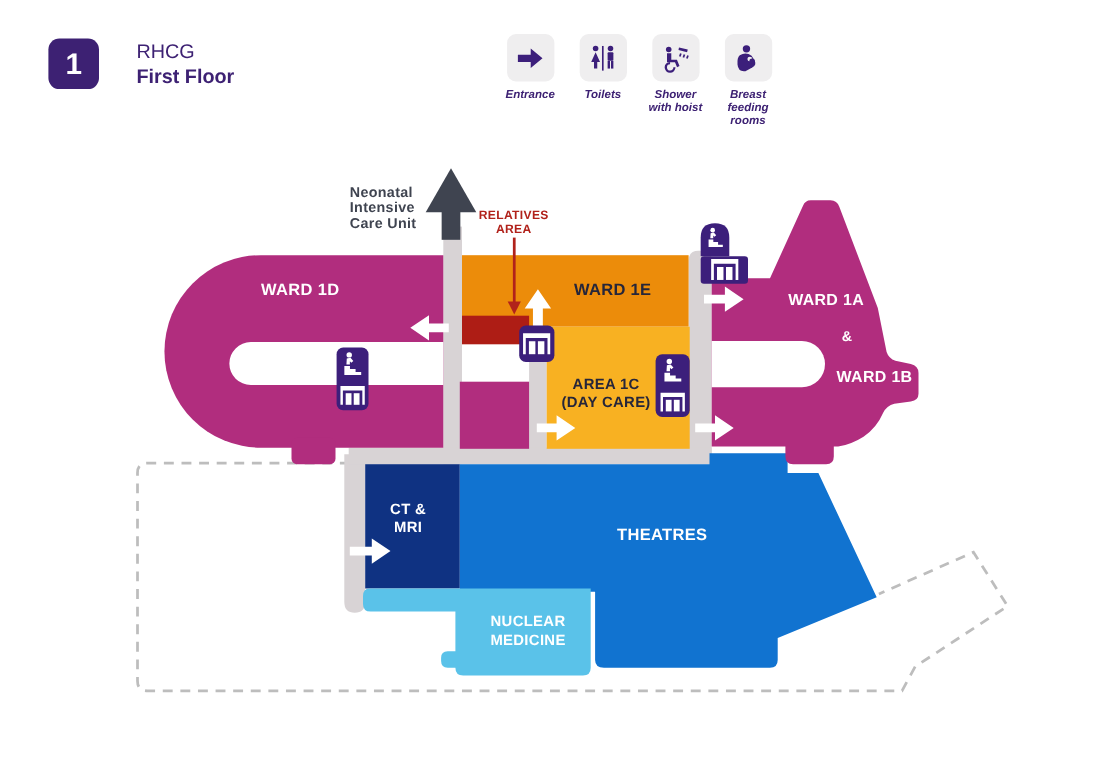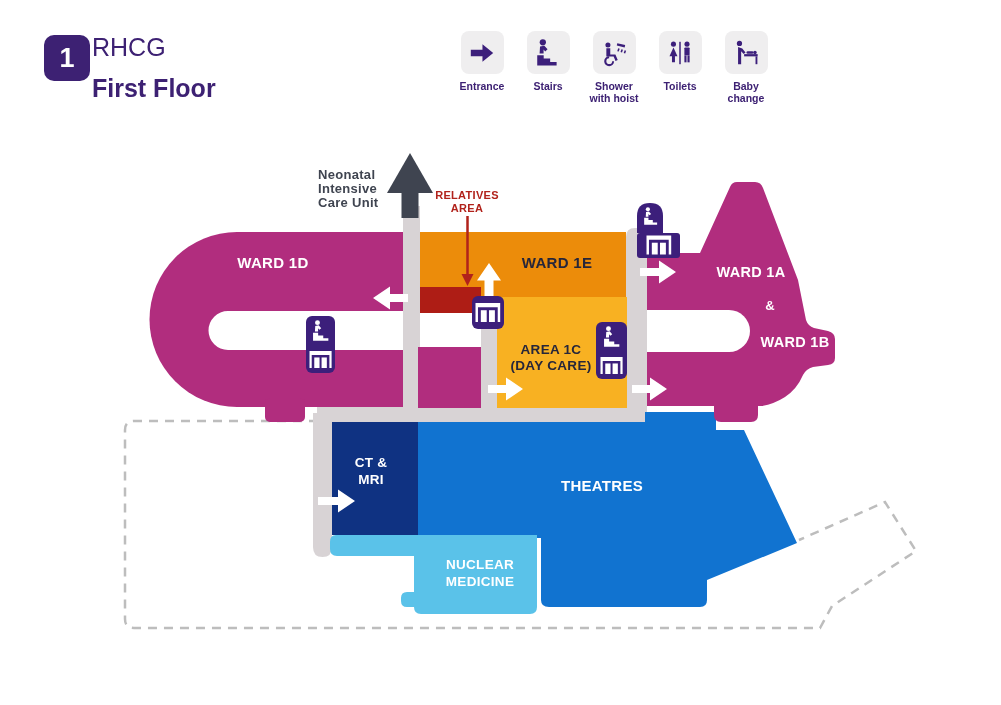--- a/index.html
+++ b/index.html
@@ -4,31 +4,31 @@
 <style>
   :root { color-scheme: light; }
   * { box-sizing: border-box; }
   body { margin:0; background:#fff; font-family:"Liberation Sans", sans-serif; }
   #stage { position:relative; width:1001px; height:705px; background:#fff; overflow:hidden; }
 
   
   .hdr-box { position:absolute; left:44px; top:35px; width:46px; height:46px;
     background:var(--brand-purple); border-radius:10px; display:flex; align-items:center; justify-content:center; }
   .hdr-box span { color:#fff; font-weight:bold; font-size:27px; }
-  .hdr-text { position:absolute; left:92px; top:36px; color:var(--brand-purple); font-size:25px; line-height:22px; }
-  .hdr-text .bold { font-weight:bold;margin-top:19px; }
+  .hdr-text { position:absolute; left:124px; top:36px; color:var(--brand-purple); font-size:18px; line-height:22px; }
+  .hdr-text .bold { font-weight:bold; }
 
   
   .legend { position:absolute; left:449px; top:31px; display:flex; }
   .legend-item { width:66px; display:flex; flex-direction:column; align-items:center; }
   .legend-iconbox { width:43px; height:43px; background:var(--legend-box); border-radius:8px;
     display:flex; align-items:center; justify-content:center; color:var(--icon-purple); }
   .legend-iconbox svg { fill:var(--icon-purple); }
   .legend-label { margin-top:6px; font-size:10.5px; font-weight:bold; color:var(--brand-purple);
-    text-align:center; line-height:1.15; white-space:pre-line; }
+    text-align:center; line-height:1.15; white-space:pre-line;font-style:italic; }
 
   
   #map { position:absolute; left:0; top:0; width:1001px; height:705px; }
   .mlab { font-family:"Liberation Sans", sans-serif; font-weight:bold; letter-spacing:0.3px; }
   .hidden-defs { position:absolute; width:0; height:0; overflow:hidden; }
 </style>
 </head>
 <body>
 
 <svg class="hidden-defs" aria-hidden="true">
@@ -60,68 +60,59 @@
     <div class="legend-item">
       <div class="legend-iconbox">
         <svg width="28" height="28" viewBox="0 0 30 30">
             <path d="M3,11.5 H15.5 V5.5 L27,15 L15.5,24.5 V18.5 H3 Z"></path>
           </svg>
       </div>
       <div class="legend-label">Entrance</div>
     </div>
     <div class="legend-item">
       <div class="legend-iconbox">
-        <svg width="28" height="28" viewBox="0 0 26 26">
-            <use href="#g-stairs"></use>
-          </svg>
-      </div>
-      <div class="legend-label">Stairs</div>
+        <svg width="28" height="28" viewBox="0 0 30 28">
+          <circle cx="8" cy="4.5" r="2.7"></circle>
+          <path d="M8,8 L12.3,17.5 H9.6 V24 H6.4 V17.5 H3.7 Z"></path>
+          <rect x="14.2" y="2" width="1.6" height="24"></rect>
+          <circle cx="22.5" cy="4.5" r="2.7"></circle>
+          <rect x="19.7" y="8" width="5.6" height="8.5" rx="1"></rect>
+          <rect x="19.7" y="16.5" width="2.3" height="7.5"></rect>
+          <rect x="23" y="16.5" width="2.3" height="7.5"></rect>
+        </svg>
+      </div>
+      <div class="legend-label">Toilets</div>
     </div>
     <div class="legend-item">
       <div class="legend-iconbox">
         <svg width="28" height="28" viewBox="0 0 30 28">
           <path d="M18.5,3.5 L27,5.5 L26.4,8 L18,6 Z"></path>
           <path d="M19.5,9 l1.6,0.5 -1,3 -1.6,-0.5 Z"></path>
           <path d="M23,10 l1.6,0.5 -1,3 -1.6,-0.5 Z"></path>
           <path d="M26.4,11 l1.6,0.5 -1,3 -1.6,-0.5 Z"></path>
           <circle cx="8.5" cy="5.5" r="2.7"></circle>
           <path d="M6.8,9 H11 V15.5 H16.5 L19,21.5 L16.6,22.6 L14.6,17.8 H6.8 Z"></path>
           <path d="M9.8,17.5 A5.3,5.3 0 1 0 15.1,22.8 L13,22.8 A3.1,3.1 0 1 1 9.8,19.7 Z"></path>
         </svg>
       </div>
       <div class="legend-label">Shower
 with hoist</div>
     </div>
     <div class="legend-item">
       <div class="legend-iconbox">
         <svg width="28" height="28" viewBox="0 0 30 28">
-          <circle cx="8" cy="4.5" r="2.7"></circle>
-          <path d="M8,8 L12.3,17.5 H9.6 V24 H6.4 V17.5 H3.7 Z"></path>
-          <rect x="14.2" y="2" width="1.6" height="24"></rect>
-          <circle cx="22.5" cy="4.5" r="2.7"></circle>
-          <rect x="19.7" y="8" width="5.6" height="8.5" rx="1"></rect>
-          <rect x="19.7" y="16.5" width="2.3" height="7.5"></rect>
-          <rect x="23" y="16.5" width="2.3" height="7.5"></rect>
+          <circle cx="13.5" cy="4.8" r="3.6"></circle>
+          <path d="M7,11 Q13,7.5 18.5,11.5 L21.5,16.5 Q23.5,20.5 19.5,22.8 L12.5,26.5 Q5.5,27.5 4.8,20 Q4.2,13.5 7,11 Z"></path>
+          <circle cx="16.8" cy="14.8" r="2.4" style="fill:var(--legend-box)"></circle>
+          <circle cx="19" cy="16.8" r="2.7"></circle>
         </svg>
       </div>
-      <div class="legend-label">Toilets</div>
-    </div>
-    <div class="legend-item">
-      <div class="legend-iconbox">
-        <svg width="28" height="28" viewBox="0 0 30 28">
-          <circle cx="8" cy="3.8" r="2.8"></circle>
-          <path d="M6.5,7.5 L11,9.2 L14.5,13.5 L12.5,15 L9.8,12 V26 H6.5 Z"></path>
-          <rect x="13" y="15.2" width="14.5" height="2.4"></rect>
-          <rect x="15.5" y="12" width="7.5" height="2.8" rx="1.4"></rect>
-          <circle cx="24.6" cy="13.4" r="1.9"></circle>
-          <rect x="25.2" y="17.6" width="2" height="8.4"></rect>
-        </svg>
-      </div>
-      <div class="legend-label">Baby
-change</div>
+      <div class="legend-label">Breast
+feeding
+rooms</div>
     </div>
   </div>
 
   <svg id="map" viewBox="0 0 1001 705">
 
     <path d="M318,421 H134 Q125,421 125,430 V619 Q125,628 134,628 H820 L832,606 L916,551 L885,502 L799,540" fill="none" style="stroke:var(--dashed)" stroke-width="2.5" stroke-dasharray="9 7"></path>
 
     <g style="fill:var(--corridor)">
       <rect x="403" y="206" width="17" height="216"></rect>
       <rect x="481" y="272" width="16" height="150"></rect>

